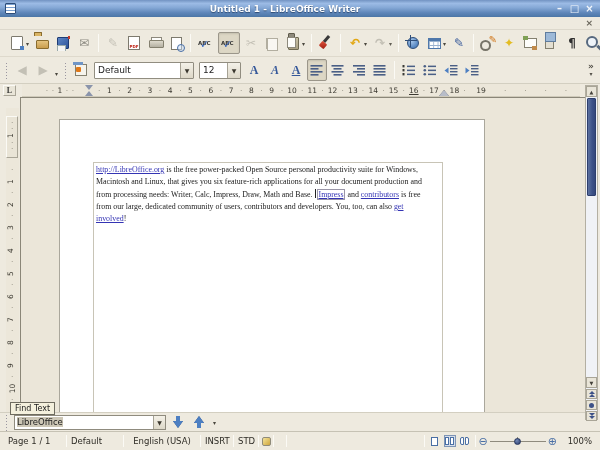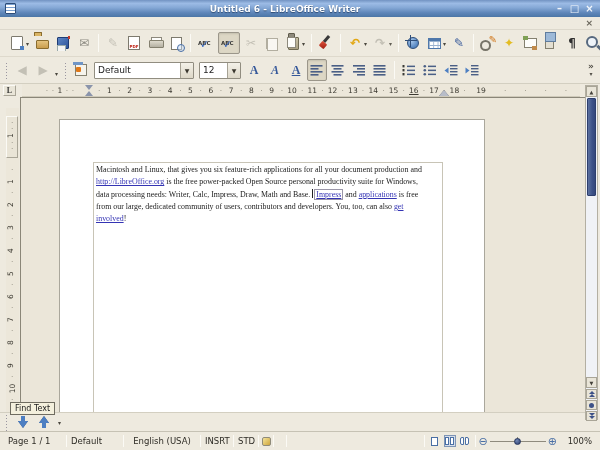--- a/index.html
+++ b/index.html
@@ -189,21 +189,21 @@
   #ztrack .tick{position:absolute;left:27px;top:1px;width:1px;height:4px;background:#8f8b7e}
   #ztrack .thumb{position:absolute;left:24px;top:2px;width:7px;height:7px;border-radius:50%;
     background:radial-gradient(circle at 35% 30%,#7288b5,#2c3e6e);border:1px solid #22325c}
   #sf-zoom{width:36px;text-align:right}
 </style>
 </head>
 <body>
 
 <div id="titlebar">
   <div id="title-icon"></div>
-  <div id="title-text">Untitled 6 - LibreOffice Writer</div>
+  <div id="title-text">Untitled 1 - LibreOffice Writer</div>
   <div id="win-controls">
       <span class="winbtn">–</span>
       <span class="winbtn">□</span>
       <span class="winbtn">×</span>
     </div>
 </div>
 
 <div id="menubar">
   <span class="spacer"></span>
   <span id="close-doc">×</span>
@@ -574,23 +574,23 @@
     <span class="vdot" style="top: 10px;">·</span>
     <span class="vdot" style="top: 16px;">·</span>
     <span class="vdot" style="top: 30px;">·</span>
     <span class="vdot" style="top: 36px;">·</span>
   </div>
 
 <div id="canvas">
   <div id="page">
     <div id="text-boundary"></div>
     <div id="doc-text">
+        <div class="dline"><a class="dlink">http://LibreOffice.org</a><span class="dtext"> is the free power-packed Open Source personal productivity suite for Windows,</span></div>
         <div class="dline"><span class="dtext">Macintosh and Linux, that gives you six feature-rich applications for all your document production and</span></div>
-        <div class="dline"><a class="dlink">http://LibreOffice.org</a><span class="dtext"> is the free power-packed Open Source personal productivity suite for Windows,</span></div>
-        <div class="dline"><span class="dtext">data processing needs: Writer, Calc, Impress, Draw, Math and Base. </span><span class="tcur"></span><a class="dlink boxed">Impress</a><span class="dtext"> and </span><a class="dlink">applications</a><span class="dtext"> is free</span></div>
+        <div class="dline"><span class="dtext">from processing needs: Writer, Calc, Impress, Draw, Math and Base. </span><span class="tcur"></span><a class="dlink boxed">Impress</a><span class="dtext"> and </span><a class="dlink">contributors</a><span class="dtext"> is free</span></div>
         <div class="dline"><span class="dtext">from our large, dedicated community of users, contributors and developers. You, too, can also </span><a class="dlink">get</a></div>
         <div class="dline"><a class="dlink">involved</a><span class="dtext">!</span></div>
       </div>
   </div>
 </div>
 
 <div id="vscroll">
   <div id="sb-up" class="sbtn">▲</div>
   <div id="sb-thumb"></div>
   <div id="sb-down" class="sbtn">▼</div>
@@ -602,20 +602,24 @@
     <span class="navdot"></span>
   </div>
   <div id="nav-next" class="navbtn">
     <span class="tri-down"></span>
     <span class="tri-down"></span>
   </div>
 </div>
 
 <div id="findbar">
   <div class="grip"></div>
+  <div id="find-combo">
+    <span class="q"><span class="sel">LibreOffice</span></span>
+    <span class="dd">▼</span>
+  </div>
   <div class="fb-btn">
     <span class="fb-arrow fb-down">
         <span class="stem"></span>
         <span class="head"></span>
       </span>
   </div>
   <div class="fb-btn">
     <span class="fb-arrow fb-up">
         <span class="stem"></span>
         <span class="head"></span>

